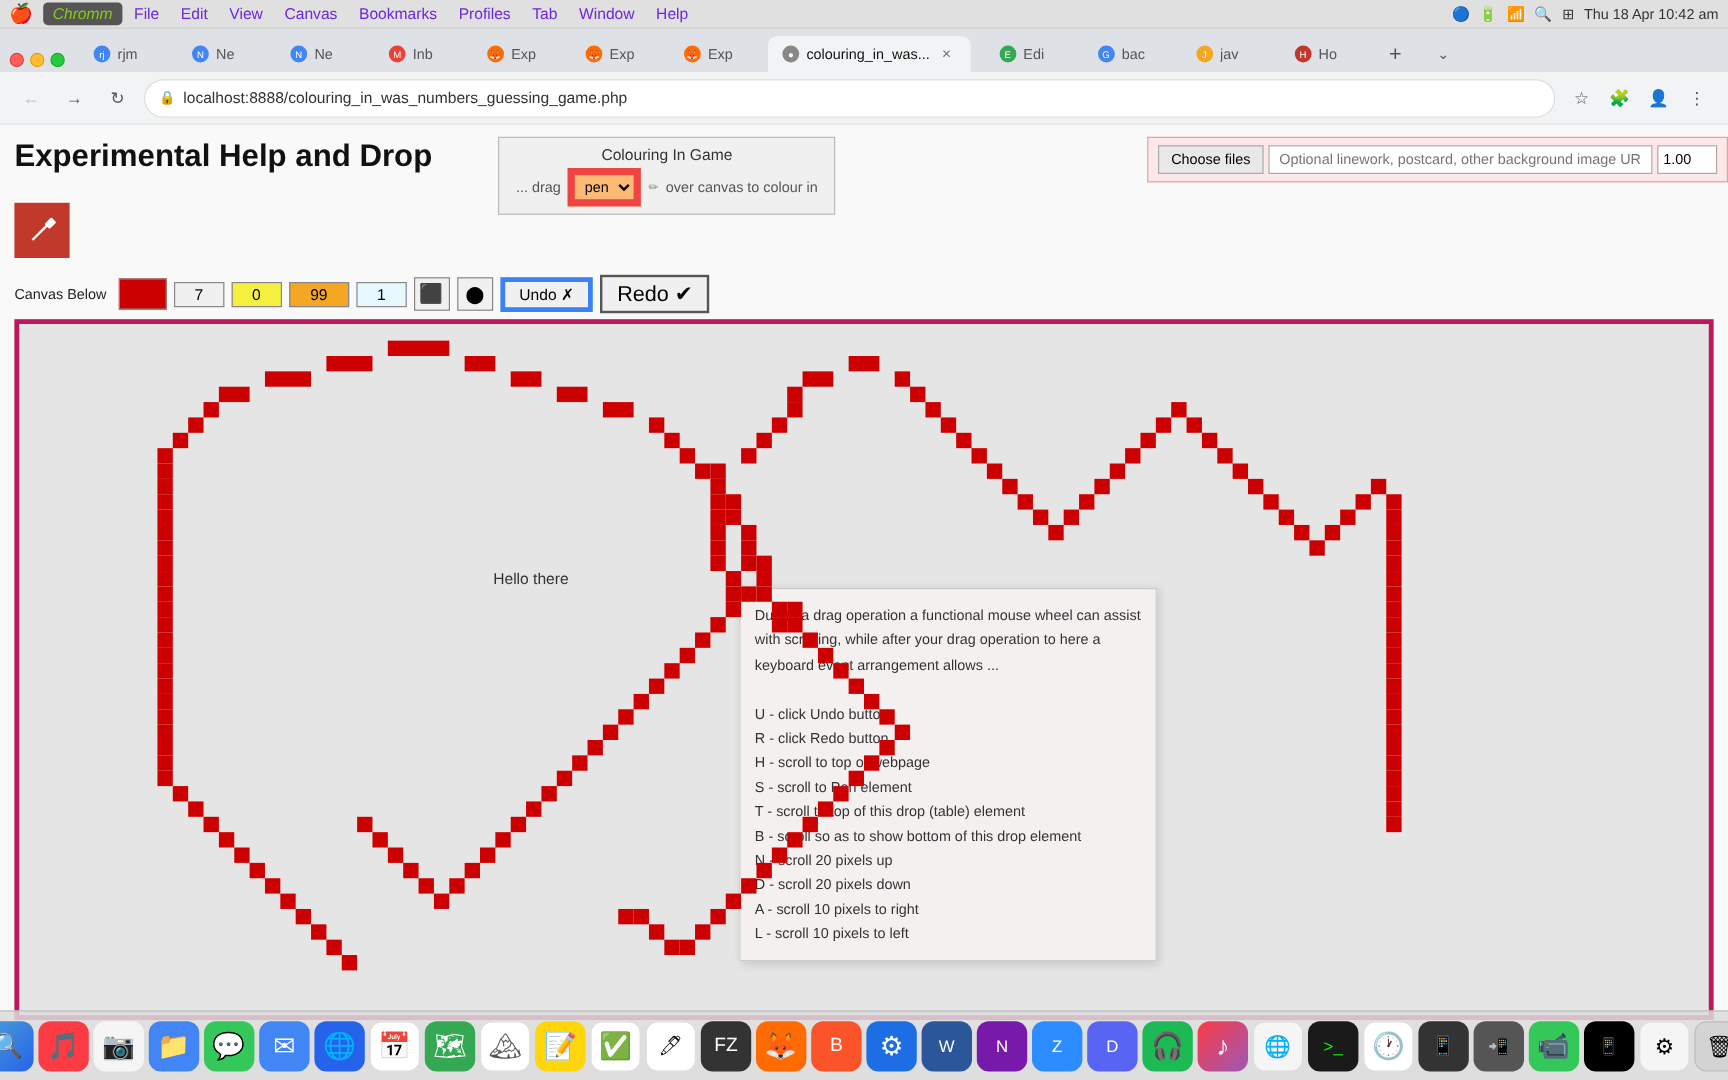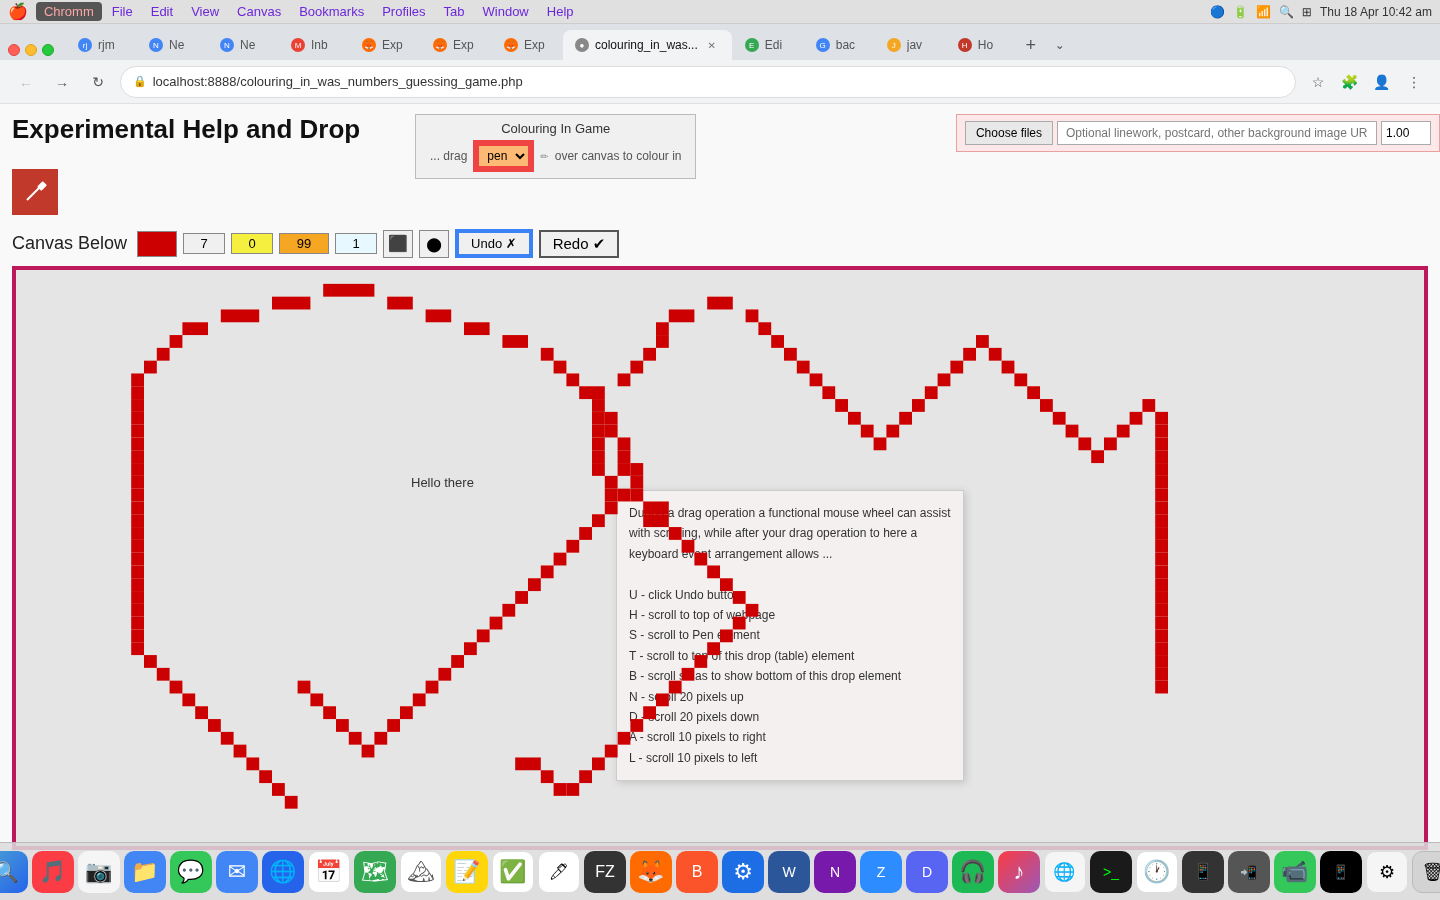--- a/index.html
+++ b/index.html
@@ -11,21 +11,21 @@
       background: #e0e0e0;
       display: flex;
       align-items: center;
       padding: 0 8px;
       font-size: 13px;
       border-bottom: 1px solid #ccc;
       gap: 2px;
     }
     .menubar-apple { font-size: 16px; margin-right: 6px; color: #333; }
     .menubar-item { padding: 2px 8px; border-radius: 4px; color: #6d28d9; cursor: default; }
-    .menubar-item.active { background: #555; color: #fca5a5; }
+    .menubar-item.active { background: #555; color: #84cc16; font-style: italic; }
     .menubar-right { margin-left: auto; display: flex; align-items: center; gap: 8px; font-size: 12px; color: #333; }
 
     
     .tabbar {
       height: 36px;
       background: #dee1e6;
       display: flex;
       align-items: flex-end;
       padding: 0 8px;
       gap: 2px;
@@ -168,21 +168,21 @@
 
 <div class="tabbar">
   <div style="display:flex; align-items:center; padding-bottom:4px;">
     <div class="window-controls">
       <div class="wc-red"></div>
       <div class="wc-yellow"></div>
       <div class="wc-green"></div>
     </div>
   </div>
 
-  <div style="display:flex; flex:1; align-items:center; gap:1px; overflow:hidden;">
+  <div style="display:flex; flex:1; align-items:center; gap:12px; overflow:hidden;">
     <div class="tab" style="min-width:70px; max-width:80px;">
       <div class="tab-favicon" style="background:#4285f4; color:white; font-size:8px;">rj</div>
       <span class="tab-title">rjm</span>
     </div>
     <div class="tab" style="min-width:70px; max-width:80px;">
       <div class="tab-favicon" style="background:#4285f4; color:white; font-size:8px;">N</div>
       <span class="tab-title">Ne</span>
     </div>
     <div class="tab" style="min-width:70px; max-width:80px;">
       <div class="tab-favicon" style="background:#4285f4; color:white; font-size:8px;">N</div>
@@ -271,42 +271,43 @@
   </div>
 
   <div style="position:absolute; top:65px; left:12px; width:46px; height:46px; background:#c0392b; display:flex; align-items:center; justify-content:center;">
     <svg width="28" height="28" viewBox="0 0 28 28">
       <line x1="6" y1="22" x2="22" y2="6" stroke="white" stroke-width="2"></line>
       <rect x="18" y="4" width="6" height="8" rx="1" fill="white" transform="rotate(45 21 8)"></rect>
     </svg>
   </div>
 
   <div style="position:absolute; top:125px; left:12px; display:flex; align-items:center; gap:6px;">
-    <span style="font-size:18px; color:#222; margin-right:4px;text-align:right;">Canvas Below</span>
+    <span style="font-size:12px; color:#222; margin-right:4px;text-align:right;">Canvas Below</span>
     <div style="width:40px; height:26px; background:#cc0000; border:1px solid #888;"></div>
     <input type="text" style="border: 1px solid rgb(136, 136, 136); padding: 2px 4px; font-size: 13px; width: 42px; text-align: center; background: rgb(240, 240, 240);" value="7">
     <input type="text" style="border: 1px solid rgb(136, 136, 136); padding: 2px 4px; font-size: 13px; width: 42px; text-align: center; background: rgb(245, 240, 64);" value="0">
     <input type="text" style="border: 1px solid rgb(136, 136, 136); padding: 2px 4px; font-size: 13px; width: 50px; text-align: center; background: rgb(245, 166, 35);" value="99">
     <input type="text" style="border: 1px solid rgb(136, 136, 136); padding: 2px 4px; font-size: 13px; width: 42px; text-align: center; background: rgb(232, 248, 255);" value="1">
     <div style="width:30px; height:28px; border:1px solid #888; background:#f0f0f0; display:flex; align-items:center; justify-content:center; cursor:pointer; font-size:16px;">⬛</div>
     <div style="width:30px; height:28px; border:1px solid #888; background:#f0f0f0; display:flex; align-items:center; justify-content:center; cursor:pointer; font-size:14px;">⬤</div>
     <button style="background:#f0f0f0; border:4px solid #3b82f6; padding:3px 12px; font-size:13px; cursor:pointer; font-weight:500;">Undo ✗</button>
-    <button style="background:#f0f0f0; border:2px solid #555; padding:3px 12px; font-size:15px; cursor:pointer; font-weight:500;">Redo ✔</button>
+    <button style="background:#f0f0f0; border:2px solid #555; padding:3px 12px; font-size:18px; cursor:pointer; font-weight:500;">Redo ✔</button>
   </div>
 
   <div style="position:absolute; top:162px; left:12px; right:12px; bottom:10px; background:#e5e5e5; border:4px solid #be185d; overflow:hidden;">
 
     <div style="position:absolute; top:205px; left:395px; font-size:13px; color:#333;">Hello there</div>
 
     <div style="position:absolute; top:215px; left:590px; font-size:14px; color:#333; opacity:0.7;">↖</div>
 
     <div style="position:absolute; top:220px; left:600px; width:348px; background:#f5f0f0; border:1px solid #ccc; padding:12px; font-size:12px; color:#333; line-height:1.7; box-shadow:2px 2px 8px rgba(0,0,0,0.15);">
       <p>During a drag operation a functional mouse wheel can assist with scrolling, while after your drag operation to here a keyboard event arrangement allows ...</p>
       <br>
       <p>U - click Undo button</p>
+      <p>R - click Redo button</p>
       <p>H - scroll to top of webpage</p>
       <p>S - scroll to Pen element</p>
       <p>T - scroll to top of this drop (table) element</p>
       <p>B - scroll so as to show bottom of this drop element</p>
       <p>N - scroll 20 pixels up</p>
       <p>D - scroll 20 pixels down</p>
       <p>A - scroll 10 pixels to right</p>
       <p>L - scroll 10 pixels to left</p>
     </div>
 

